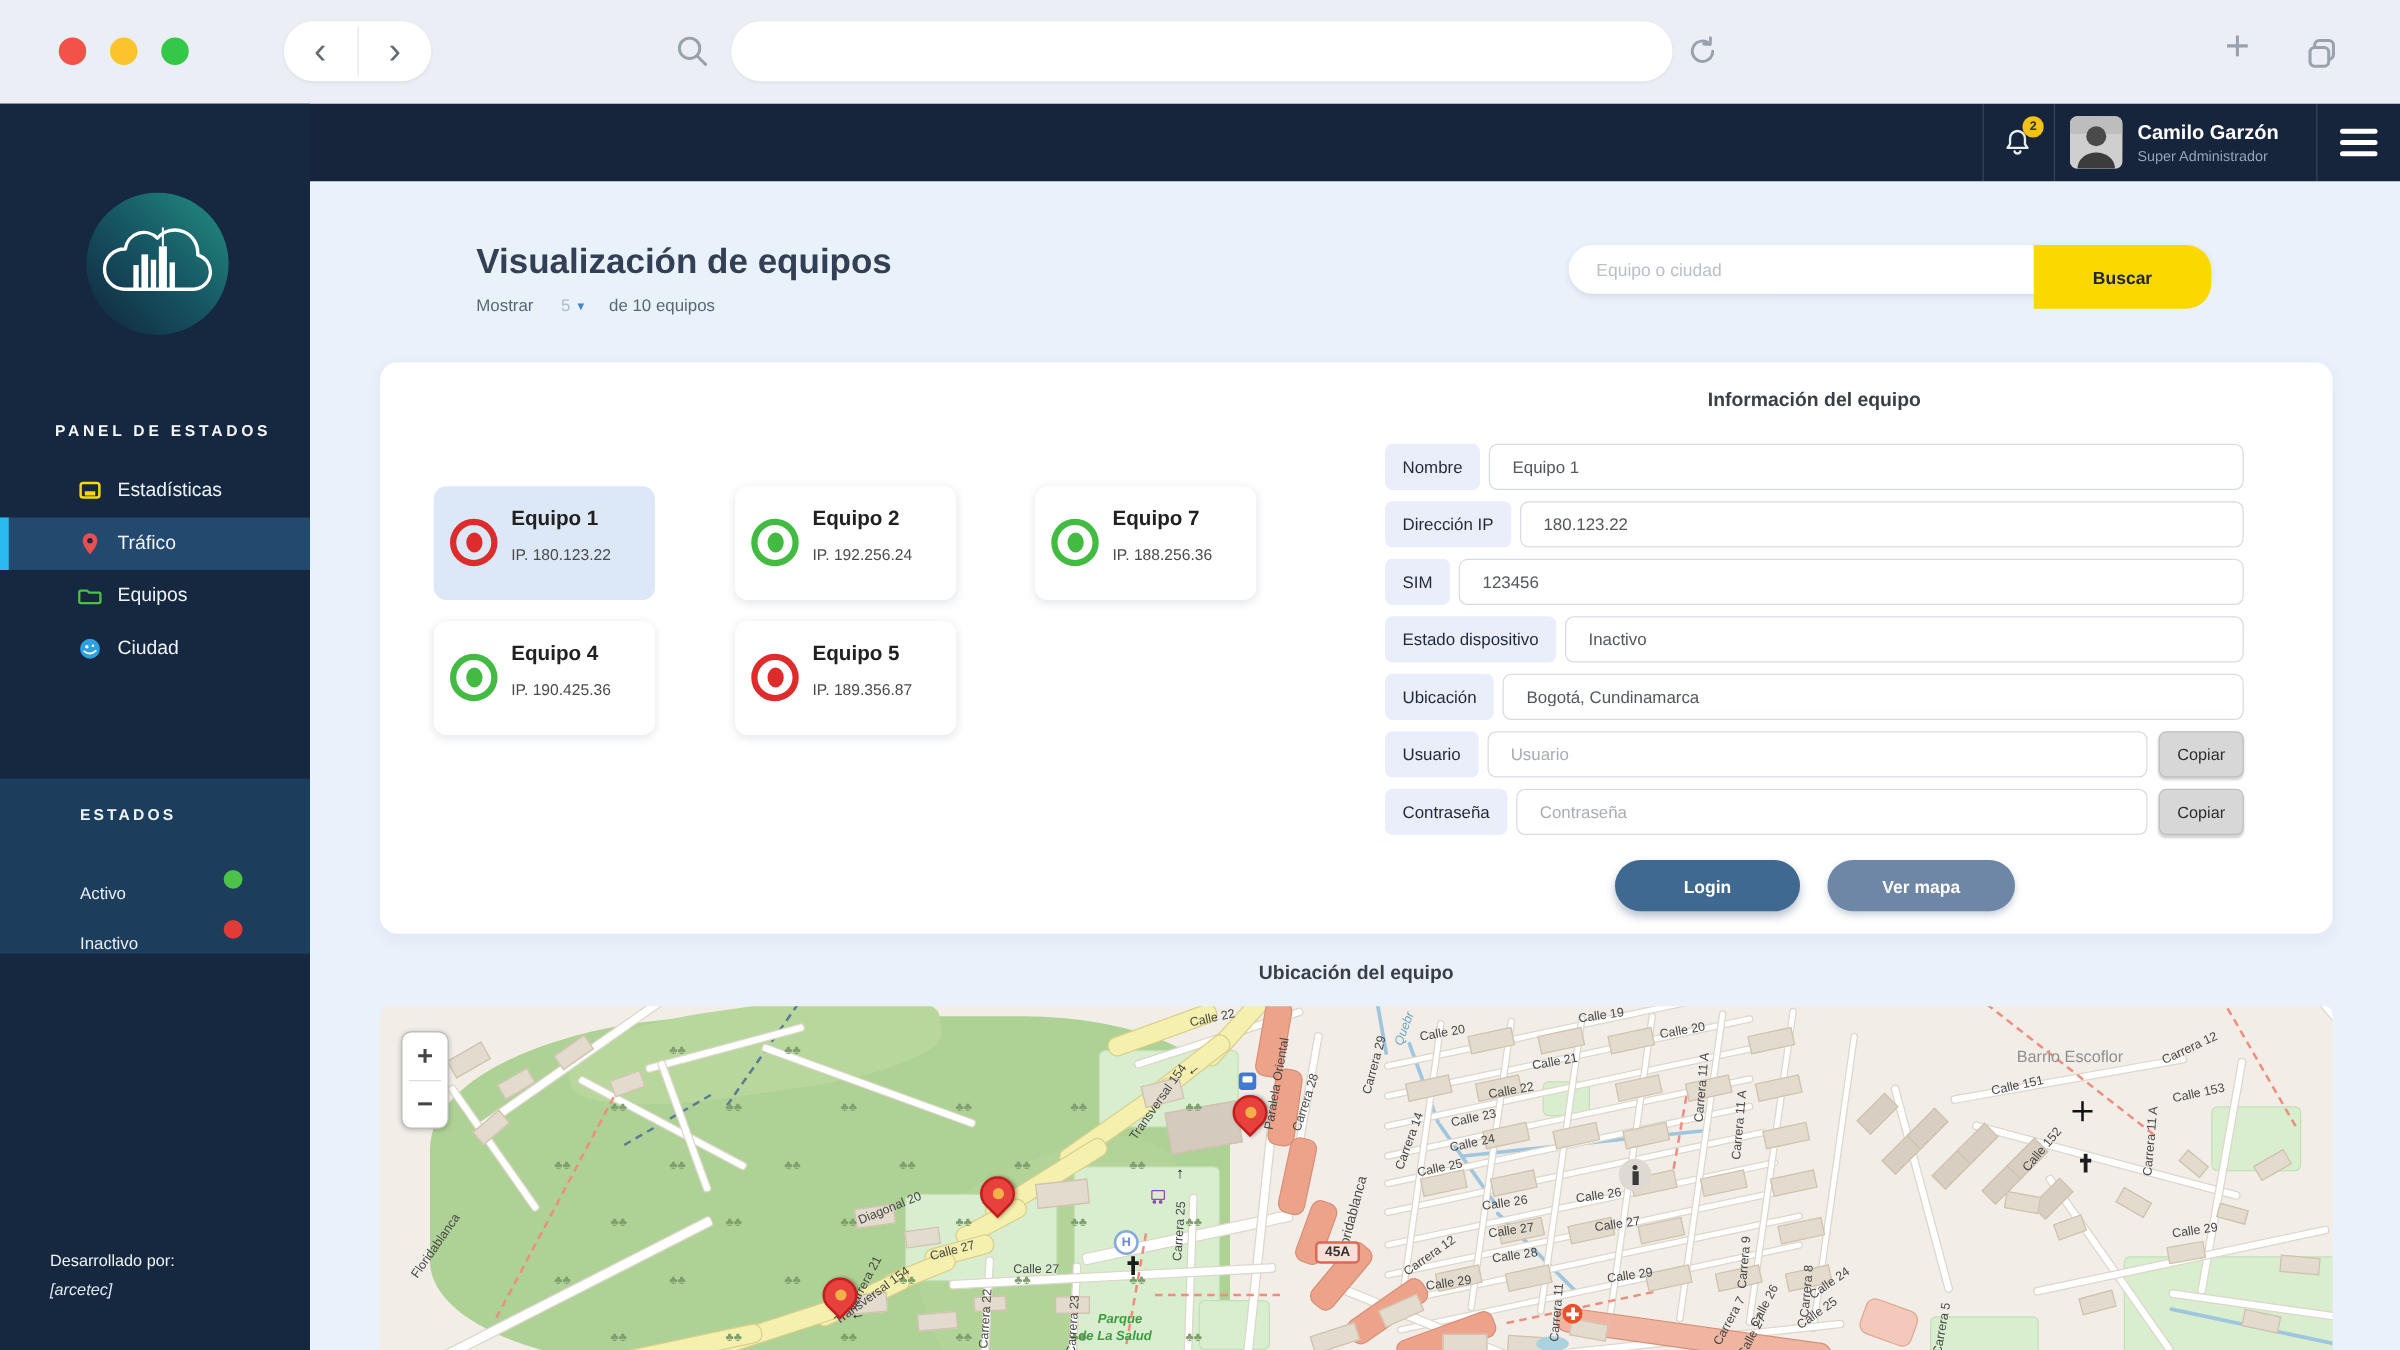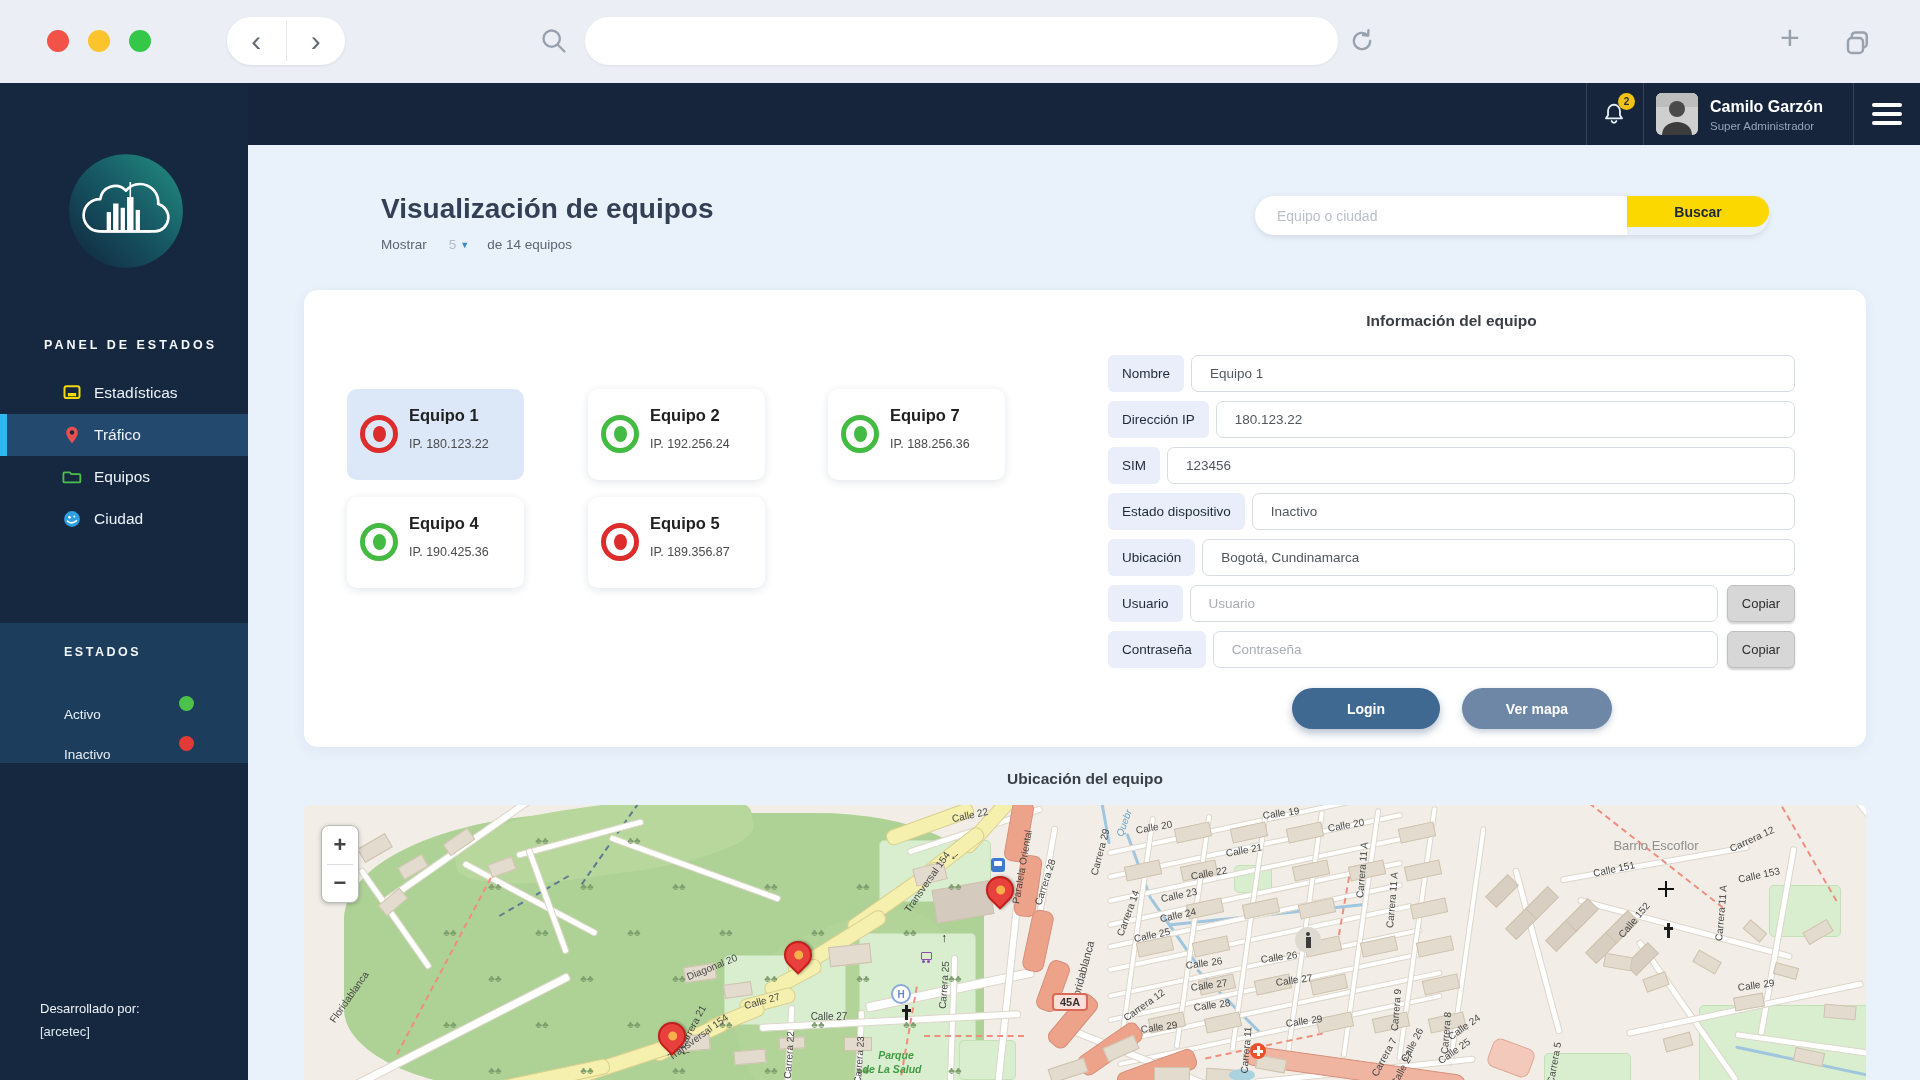--- a/index.html
+++ b/index.html
@@ -37,31 +37,31 @@
   .mitem.active{background:#24496e;}
   .mitem.active::before{content:"";position:absolute;left:0;top:0;width:7px;height:100%;background:#2cb9f2;}
   .mitem .ic{position:absolute;left:62px;width:20px;height:20px;}
   .mitem .lb{position:absolute;left:94px;font-size:15.5px;color:#edf2f8;}
   .estados{left:0;top:623px;width:248px;height:140px;background:#1c3d5c;}
   .esttitle{position:absolute;left:64px;top:22px;font-size:12.5px;font-weight:bold;letter-spacing:2.5px;color:#f0f5fa;}
   .estrow{position:absolute;left:64px;width:130px;display:flex;align-items:center;justify-content:space-between;}
   .estrow .lb{font-size:13.5px;color:#e9eff6;margin-top:22px;}
   .estrow .dot{width:15px;height:15px;border-radius:50%;}
   .credit1{left:40px;top:1001px;font-size:13px;font-weight:normal;color:#eef3f8;}
-  .credit2{left:40px;top:1024px;font-size:13px;color:#dfe8f0;}
+  .credit2{left:40px;top:1024px;font-size:13px;color:#dfe8f0;font-style:italic;}
 
   
   .h1{left:381px;top:193px;font-size:28px;font-weight:bold;color:#333f54;}
   .subrow{left:381px;top:237px;font-size:13.5px;color:#5b6573;display:flex;align-items:center;}
   .showval{color:#b3bcc9;margin:0 4px 0 22px;}
   .caret{font-size:9px;color:#3d87c9;margin-right:18px;cursor:pointer;}
   .searchwrap{left:1255px;top:196px;width:514px;height:39px;display:flex;box-shadow:0 2px 6px rgba(0,0,0,.10);border-radius:20px;}
   .searchinput{width:372px;height:39px;border:none;background:#fff;border-radius:20px 0 0 20px;padding:0 22px;font-size:14px;color:#444;outline:none;box-sizing:border-box;}
   .searchinput::placeholder{color:#b9bfc9;}
-  .searchbtn{width:142px;height:31px;border:none;background:#fcd801;border-radius:0 20px 20px 0;font-size:14px;font-weight:bold;color:#1d2634;cursor:pointer;font-family:inherit;}
+  .searchbtn{width:142px;height:51px;border:none;background:#fcd801;border-radius:0 20px 20px 0;font-size:14px;font-weight:bold;color:#1d2634;cursor:pointer;font-family:inherit;}
 
   
   .card{left:304px;top:290px;width:1562px;height:457px;background:#fff;border-radius:14px;box-shadow:0 4px 14px rgba(30,60,110,.06);}
 
   
   .dev{width:177px;height:91px;border-radius:10px;background:#fff;box-shadow:0 2px 8px rgba(20,40,80,.12);cursor:pointer;}
   .dev.selected{background:#dce8f8;box-shadow:none;}
   .ring{position:absolute;left:13px;top:26px;width:28px;height:28px;border-radius:50%;border-style:solid;border-width:5px;display:flex;align-items:center;justify-content:center;}
   .ring .core{width:13px;height:16px;border-radius:50%;}
   .dev .nm{position:absolute;left:62px;top:17px;font-size:16.5px;font-weight:bold;color:#212121;}
@@ -227,21 +227,21 @@
       </div>
     </div>
   <div class="abs credit1">Desarrollado por:</div>
   <div class="abs credit2">[arcetec]</div>
 
   <div class="abs h1">Visualización de equipos</div>
   <div class="abs subrow">
     <span>Mostrar</span>
     <span class="showval">5</span>
     <span class="caret">▼</span>
-    <span>de 14 equipos</span>
+    <span>de 10 equipos</span>
   </div>
   <div class="abs searchwrap">
     <input class="searchinput" placeholder="Equipo o ciudad" style="">
     <button class="searchbtn">Buscar</button>
   </div>
 
   <div class="abs card"></div>
   <div id="devices">
       <div class="abs dev selected" style="left: 347px; top: 389px;">
         <div class="ring st-inactive">

